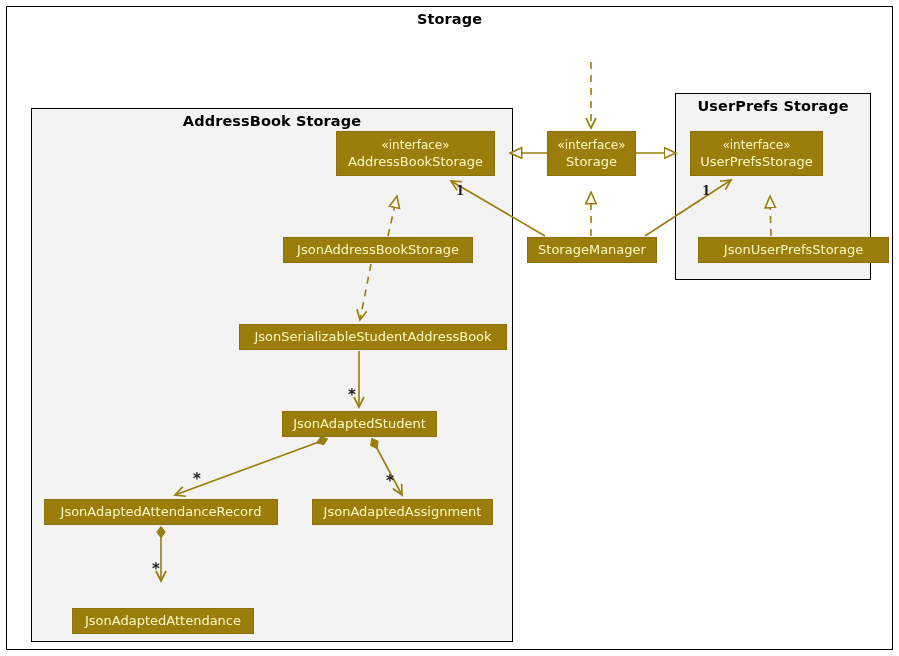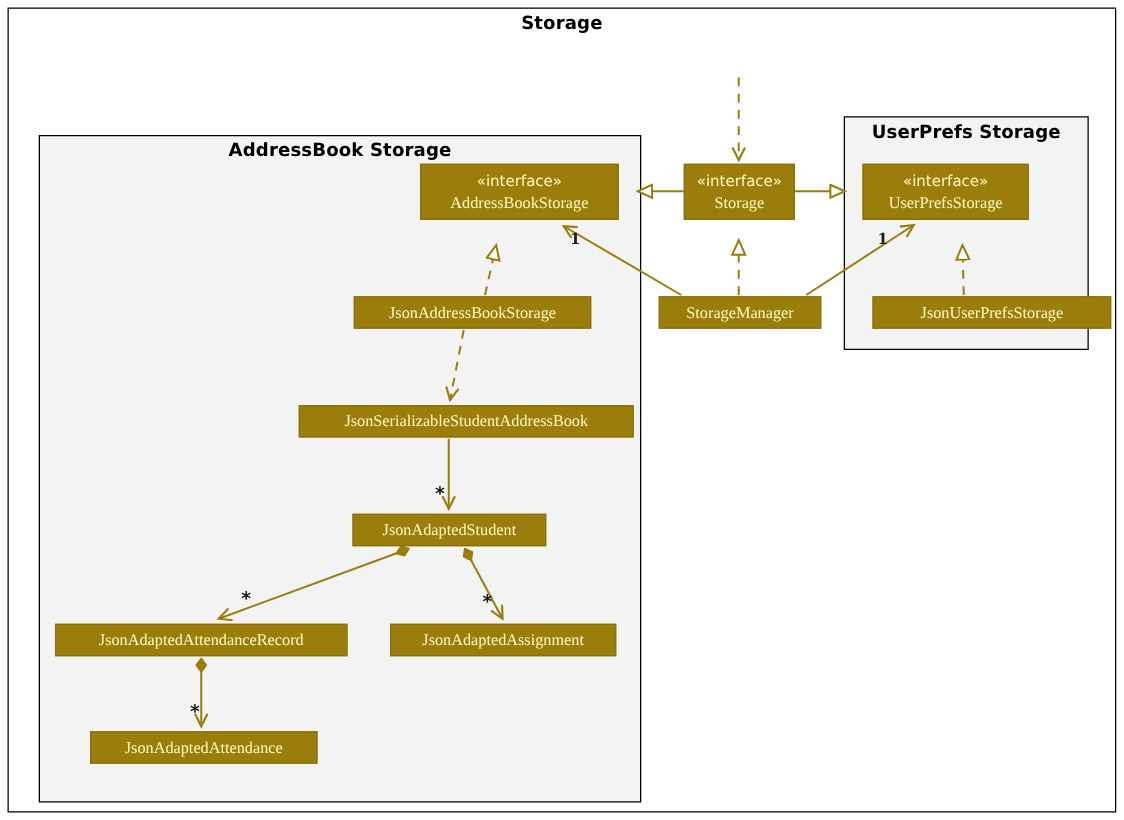--- a/index.html
+++ b/index.html
@@ -56,21 +56,20 @@
     white-space: nowrap;
     z-index: 5;
   }
   .node .stereo {
     font-size: 12px;
     display: block;
   }
   .node .cname {
     font-size: 13px;
     display: block;
-    font-family: Liberation Serif, serif;
   }
   
   #wires {
     position: absolute;
     left: 0;
     top: 0;
     width: 899px;
     height: 656px;
     z-index: 2;
     pointer-events: none;
@@ -185,21 +184,21 @@
   </div>
 
   <div class="node" style="left:44px; top:499px; width:234px; height:26px;">
     <span class="cname">JsonAdaptedAttendanceRecord</span>
   </div>
 
   <div class="node" style="left:312px; top:499px; width:181px; height:26px;">
     <span class="cname">JsonAdaptedAssignment</span>
   </div>
 
-  <div class="node" style="left:72px; top:585px; width:182px; height:26px;text-align:right;">
+  <div class="node" style="left:72px; top:608px; width:182px; height:26px;text-align:right;">
     <span class="cname">JsonAdaptedAttendance</span>
   </div>
 
   <div class="mult" style="left:456px; top:184px;">1</div>
   <div class="mult" style="left:702px; top:184px;">1</div>
   <div class="mult star" style="left:348px; top:386px;">*</div>
   <div class="mult star" style="left:193px; top:470px;">*</div>
   <div class="mult star" style="left:386px; top:472px;">*</div>
   <div class="mult star" style="left:152px; top:560px;">*</div>
 

